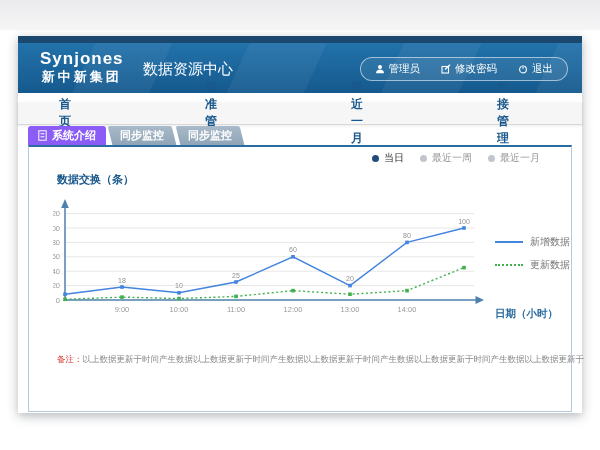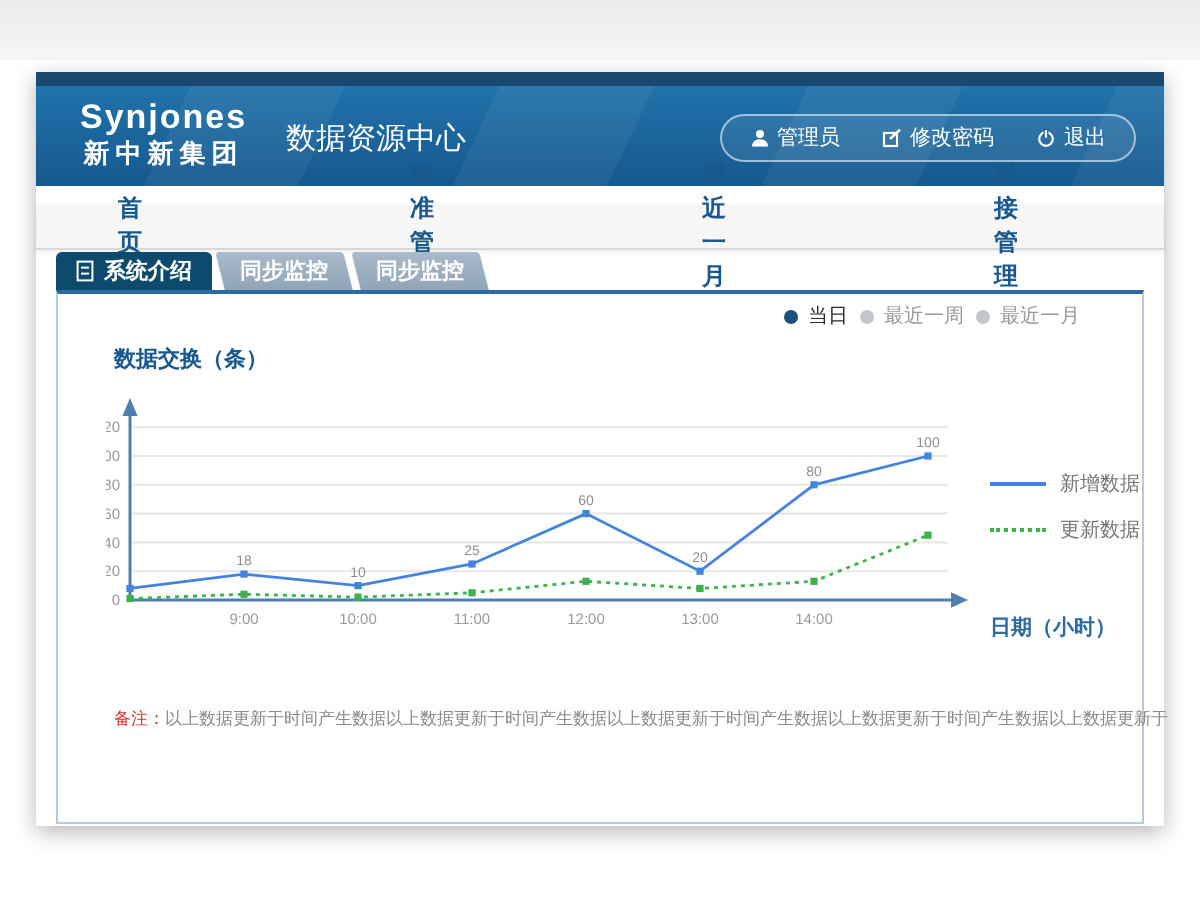--- a/index.html
+++ b/index.html
@@ -18,28 +18,28 @@
   .user-pill{position:absolute;right:14px;top:14px;height:22px;display:flex;align-items:center;gap:21px;padding:0 14px;border:1px solid rgba(255,255,255,.55);border-radius:12px;background:rgba(255,255,255,.08);z-index:2;}
   .user-item{display:flex;align-items:center;gap:4px;color:#fff;font-size:10.5px;cursor:pointer;}
   .user-item svg{display:block;}
   
   .nav{position:absolute;left:0;top:66px;width:100%;height:23px;background:#f6f6f6;border-bottom:1px solid #d8d8d8;box-shadow:0 1px 3px rgba(0,0,0,.08);display:flex;align-items:center;padding-left:20px;box-sizing:border-box;gap:46px;}
   .nav-item{font-size:12px;font-weight:bold;color:#19588c;padding:0 21px;cursor:pointer;}
   .nav-div{width:1px;height:11px;background:#c9c9c9;}
   
   .tabs{position:absolute;left:10px;top:90px;height:19px;display:flex;align-items:flex-end;}
   .tab{position:relative;height:19px;display:flex;align-items:center;justify-content:center;cursor:pointer;}
-  .tab-active{width:78px;background:#0c4a6e;border-radius:3px 3px 0 0;gap:5px;}
+  .tab-active{width:78px;background:#8b5cf6;border-radius:3px 3px 0 0;gap:5px;}
   .tab-active .tab-label{color:#fff;font-size:11px;font-weight:bold;}
   .tab-inactive{width:64px;margin-left:4px;}
   .tab-inactive .tab-bg{position:absolute;inset:0;background:linear-gradient(180deg,#a9bac9,#8fa5b8);transform:skewX(14deg);border-radius:2px 2px 0 0;}
   .tab-inactive .tab-label{position:relative;color:#fff;font-size:11px;font-weight:bold;}
   .panel{position:absolute;left:10px;top:109px;width:544px;height:267px;border:1px solid #b5cadd;border-top:2px solid #2a6ba0;box-sizing:border-box;background:#fff;}
   
-  .radios{position:absolute;right:42px;top:115px;display:flex;gap:6px;align-items:center;}
+  .radios{position:absolute;right:42px;top:115px;display:flex;gap:16px;align-items:center;}
   .radio{display:flex;align-items:center;gap:5px;cursor:pointer;}
   .radio .dot{width:7px;height:7px;border-radius:50%;}
   .radio.sel .dot{background:#1f4e79;}
   .radio .dot{background:#c0c6cc;}
   .radio .rlabel{font-size:10px;color:#999;}
   .radio.sel .rlabel{color:#2b2b2b;}
   .y-label{position:absolute;left:39px;top:136px;font-size:11px;font-weight:bold;color:#19588c;}
   .chart-wrap{position:absolute;left:35px;top:156px;width:480px;height:130px;}
   .x-label{position:absolute;left:477px;top:271px;font-size:10.5px;font-weight:bold;color:#2a6ba0;}
   .legend{position:absolute;left:477px;top:199px;display:flex;flex-direction:column;gap:9px;}

